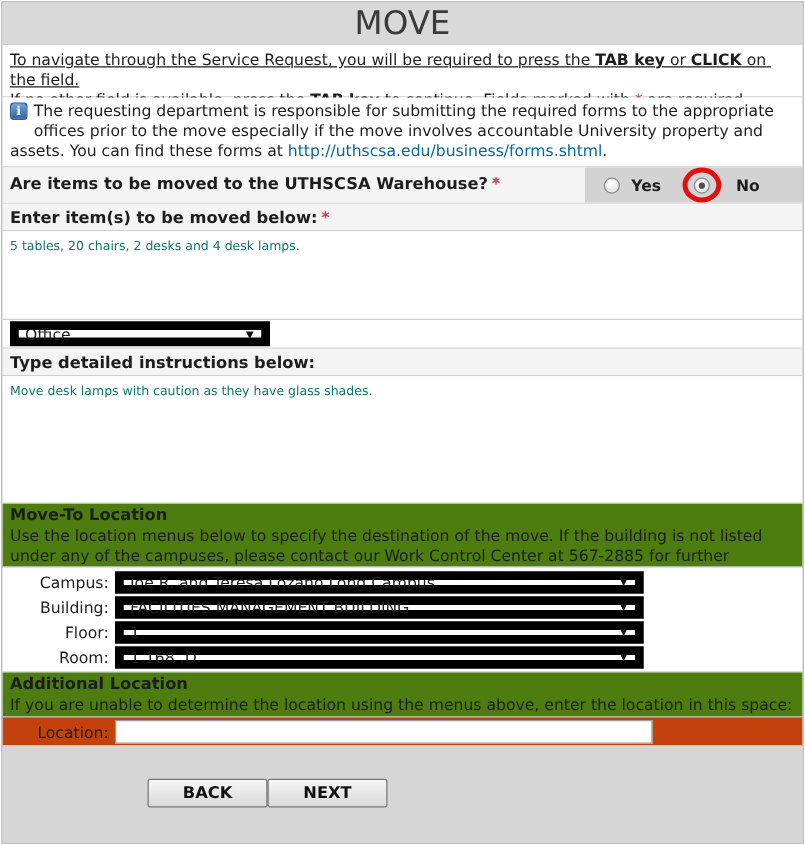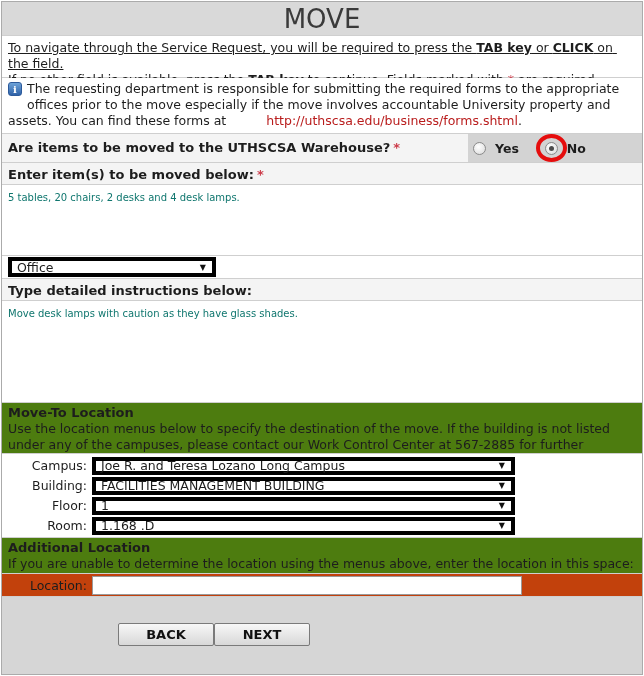--- a/index.html
+++ b/index.html
@@ -25,41 +25,41 @@
   }
   .para {
     background:#fff; padding:3px 6px;
     font-size:12.5px; line-height:16px;
   }
   .intro { white-space:pre-wrap; padding-top:4px; height:42px;text-decoration:underline; }
   .info-para { height:56px; }
   .warehouse-para { height:55px; }
   .seg-bold { font-weight:bold; }
   .seg-red { color:#cc3b49; }
-  .seg-link { color:#b91c1c; cursor:pointer;margin-left:36px; }
+  .seg-link { color:#0369a1; cursor:pointer; }
   .info-icon {
     float:left; width:14px; height:14px; margin:1px 5px 8px 0;
     background:linear-gradient(#6ea3d8,#2f62a8);
     border:1px solid #2c5a9b; border-radius:3px;
     color:#fff; font-weight:bold; font-size:10px; line-height:13px;
     text-align:center; font-family:"DejaVu Serif","Liberation Serif",serif;
   }
 
   .question-row { display:flex; height:29px; }
   .q-label {
     flex:1; background:#f4f4f4; padding:6px 6px 0 6px;
     font-weight:bold; font-size:13px;
   }
   .req { color:#cc3b49; margin-left:3px; font-weight:bold; }
   .q-options {
     width:174px; background:#d3d3d3;
-    display:flex; align-items:center; padding-left:5px;
+    display:flex; align-items:center; padding-left:15px;
   }
   .radio-group { display:inline-flex; align-items:center; }
-  .radio-group + .radio-group { margin-left:26px; }
+  .radio-group + .radio-group { margin-left:26px;gap:12px; }
   .radio {
     width:13px; height:13px; border-radius:50%;
     border:1px solid #8a8a8a; position:relative;
     background:radial-gradient(circle at 40% 35%, #ffffff, #d9d9d9);
     display:inline-block;
   }
   .radio.selected::after {
     content:""; position:absolute; left:3px; top:3px;
     width:5px; height:5px; border-radius:50%; background:#4c4c4c;
   }
@@ -85,21 +85,21 @@
   .items-ta { height:71px; }
   .instr-ta { height:102px; }
 
   .move-type-row {
     display:flex; align-items:center; height:23px; padding-left:6px;
     background:#fff;
   }
   .mt-label { font-weight:bold; font-size:13px; width:176px; }
   .select {
     display:inline-flex; align-items:center; justify-content:space-between;
-    background:#fff; border:4px solid #000000; height:20px;
+    background:#fff; border:7px solid #000000; height:20px;
     padding:0 6px 0 5px; font-size:12.5px;
   }
   .mt-select { width:208px; }
   .select-arrow { font-size:8px; color:#111; margin-left:6px; }
 
   .gray-block { background:#4d7c0f; padding:2px 6px 3px 6px; }
   .block-title { font-weight:bold; font-size:13px; line-height:16px; }
   .block-desc { font-size:12.5px; line-height:15.5px; }
   .move-to-block { height:51px; }
   .additional-block { height:36px; }

